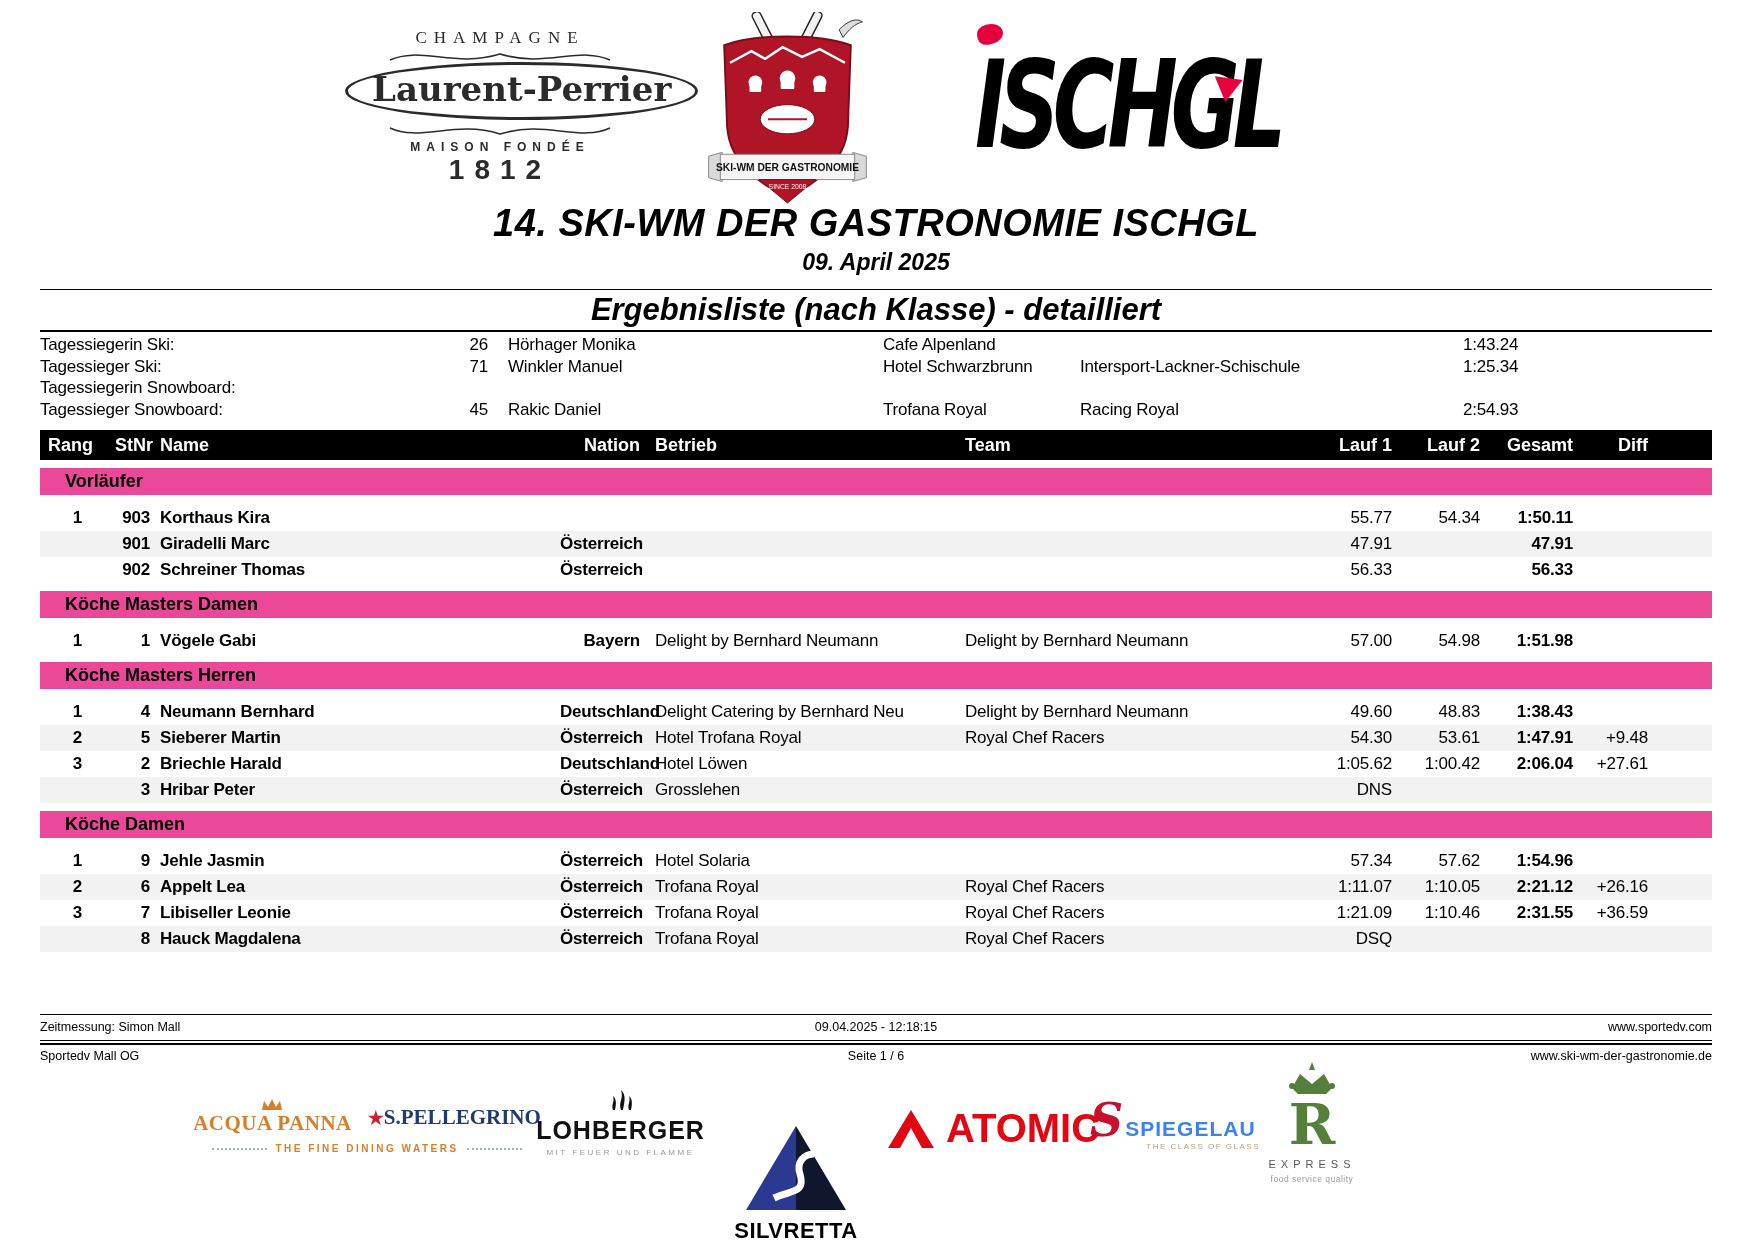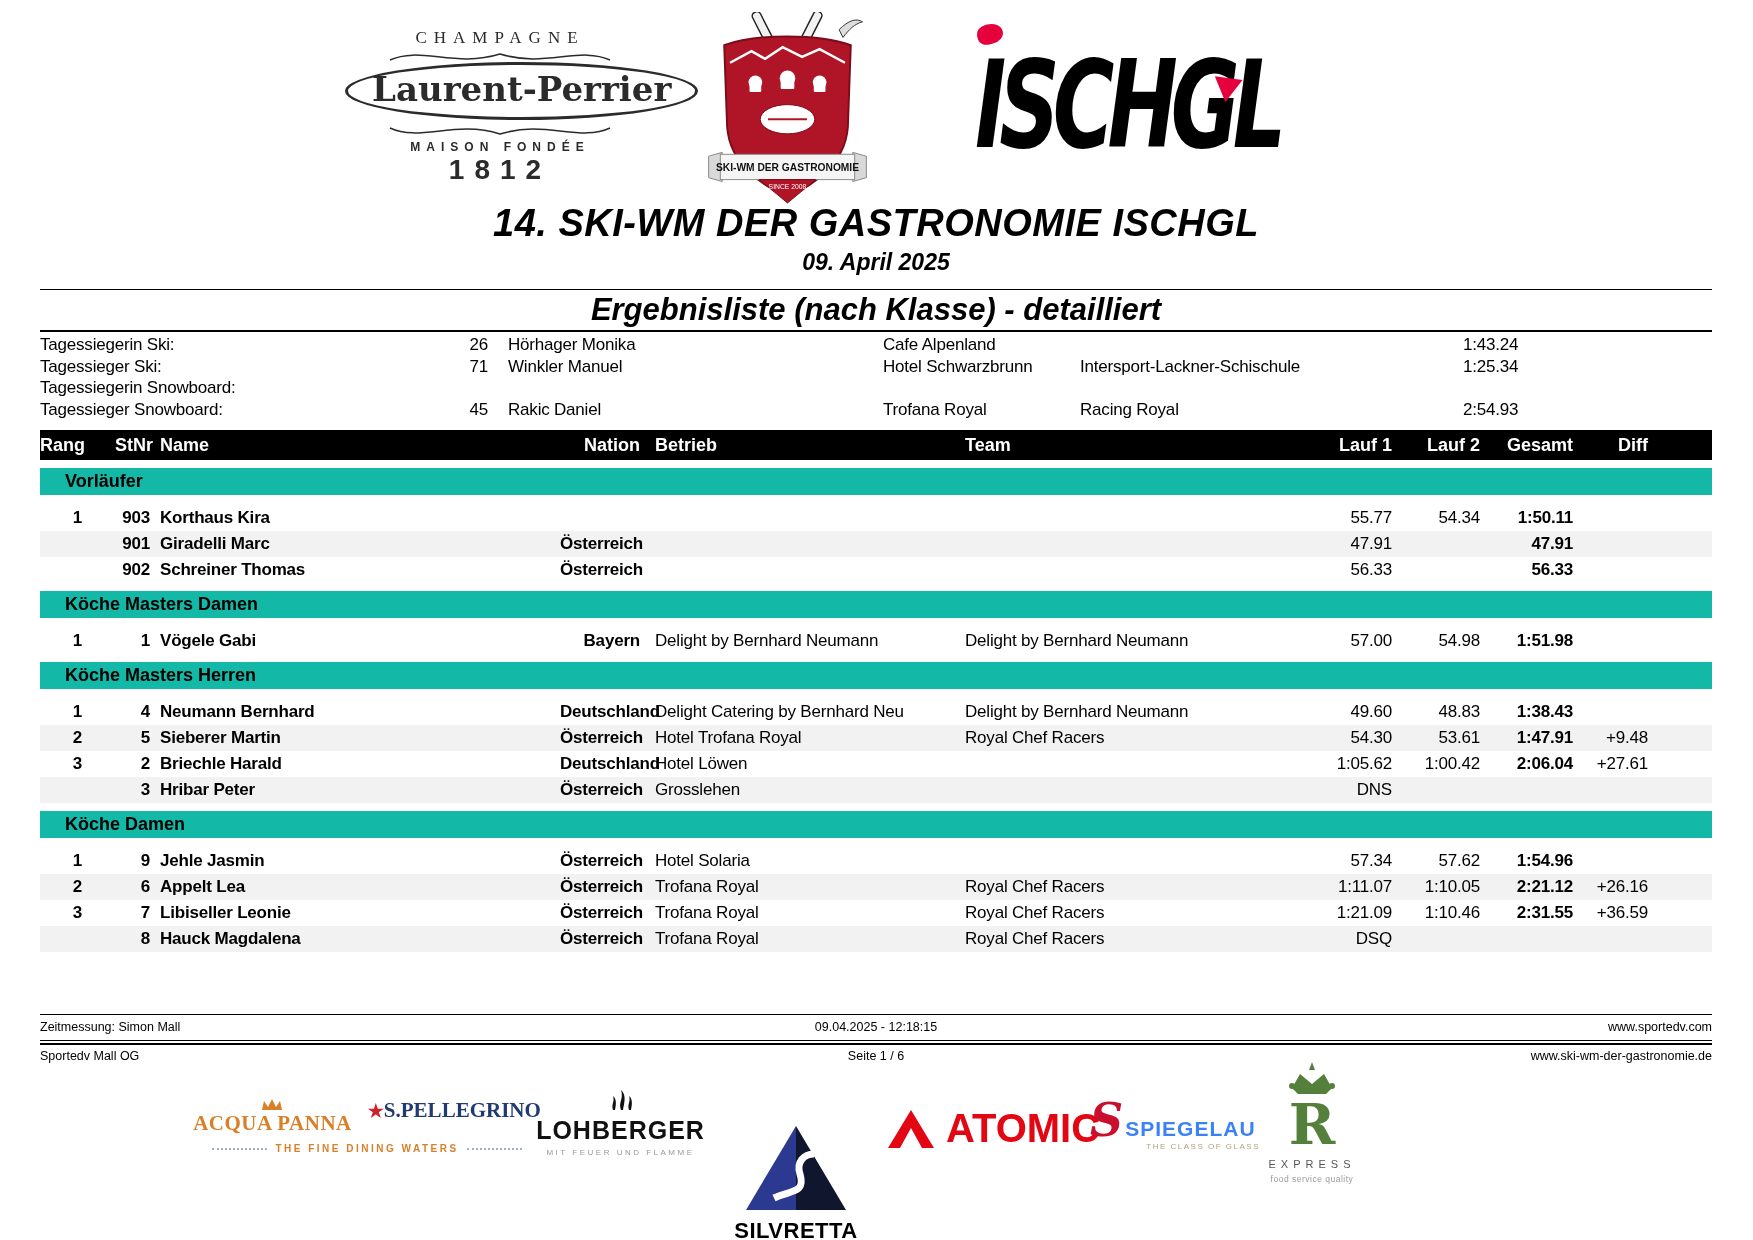--- a/index.html
+++ b/index.html
@@ -45,45 +45,45 @@
   .s-betrieb{grid-column:5;}
   .s-team{grid-column:6;}
   .s-time{grid-column:7;}
 
   
   .results{position:absolute;left:40px;top:430px;width:1672px;}
   .thead{background:#000;color:#fff;height:30px;line-height:30px;font-size:18px;font-weight:bold;}
   .thead,.tr{display:grid;grid-template-columns:75px 35px 10px 400px 80px 15px 305px 345px 87px 8px 80px 8px 85px 10px 65px auto;}
   .tr{height:26px;line-height:26px;font-size:17px;letter-spacing:-0.2px;}
   .tr.alt{background:#f2f2f2;}
-  .band{height:27px;line-height:27px;background:#14b8a6;font-size:18px;font-weight:bold;
+  .band{height:27px;line-height:27px;background:#ec4899;font-size:18px;font-weight:bold;
         padding-left:25px;margin:8px 0 10px 0;box-sizing:border-box;}
   .c.rang{grid-column:1;text-align:center;}
-  .thead .c.rang{text-align:left;padding-left:0;}
+  .thead .c.rang{text-align:left;padding-left:8px;}
   .c.stnr{grid-column:2;text-align:right;}
   .c.name{grid-column:4;}
   .c.nation{grid-column:5;text-align:right;}
   .c.betrieb{grid-column:7;}
   .c.team{grid-column:8;padding-left:5px;}
   .c.l1{grid-column:9;text-align:right;}
   .c.l2{grid-column:11;text-align:right;}
   .c.ges{grid-column:13;text-align:right;}
   .c.diff{grid-column:15;text-align:right;}
   .b{font-weight:bold;}
 
   
   .footer-row{position:absolute;left:40px;width:1672px;height:16px;font-size:12.5px;}
   .f-left{position:absolute;left:0;top:0;}
   .f-center{position:absolute;left:50%;top:0;transform:translateX(-50%);}
   .f-right{position:absolute;right:0;top:0;}
 
   
   .sp{position:absolute;}
   .sp-panna{left:212px;top:1098px;width:310px;text-align:center;}
-  .panna-row{display:flex;justify-content:center;align-items:flex-start;gap:16px;}
+  .panna-row{display:flex;justify-content:center;align-items:center;gap:16px;}
   .panna-left{display:flex;flex-direction:column;align-items:center;}
   .panna-name{font-family:"Liberation Serif",serif;font-weight:bold;font-size:21px;color:#d97f28;letter-spacing:0.5px;white-space:nowrap;}
   .pellegrino{font-family:"Liberation Serif",serif;font-weight:bold;font-size:21px;color:#203a72;white-space:nowrap;}
   .pellegrino .star{color:#cc2229;font-size:18px;}
   .panna-tag{margin-top:7px;display:flex;align-items:center;gap:8px;color:#d97f28;font-size:10px;
              letter-spacing:2.5px;font-weight:bold;white-space:nowrap;}
   .panna-tag .ln{flex:1;border-top:2px dotted #9fb0c9;height:0;}
   .sp-lohberger{left:533px;top:1086px;width:175px;text-align:center;}
   .loh-name{font-size:25px;font-weight:bold;letter-spacing:1px;color:#111;}
   .loh-tag{margin-top:3px;font-size:8px;letter-spacing:2.5px;color:#999;}

